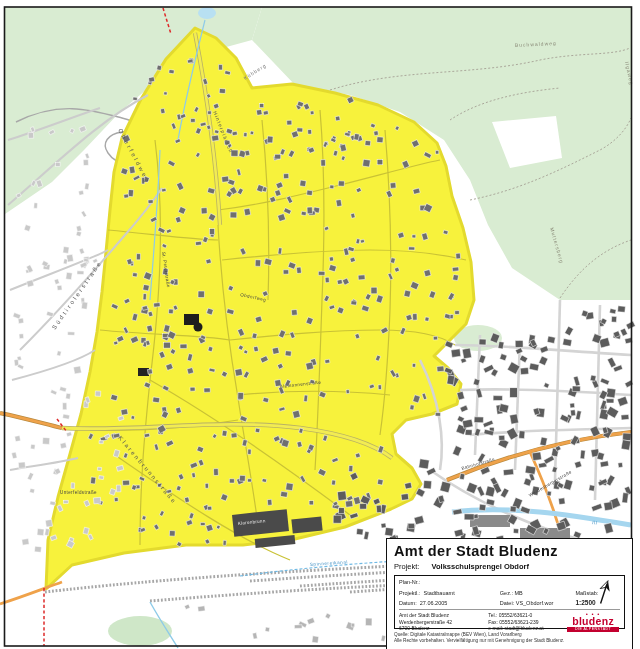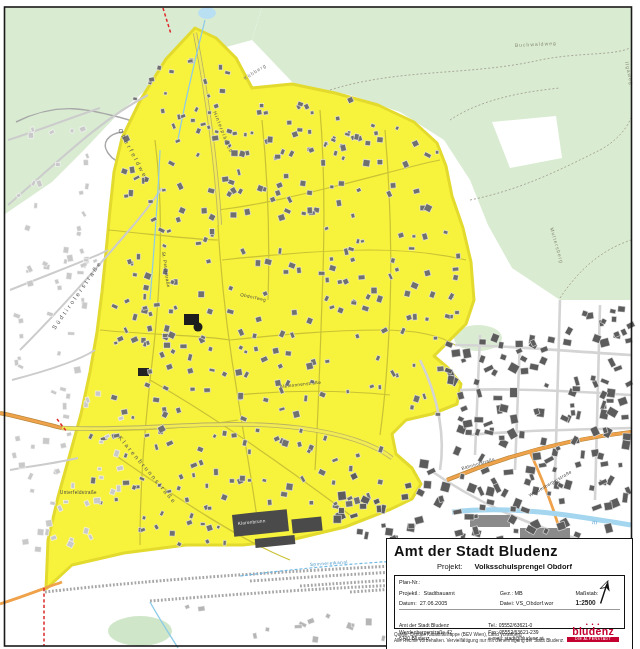--- a/index.html
+++ b/index.html
@@ -3,27 +3,27 @@
 <meta charset="utf-8">
 <style>
   html,body{margin:0;padding:0;background:#fff;}
   #stage{position:relative;width:640px;height:649px;background:#ffffff;overflow:hidden;
          font-family:"Liberation Sans", sans-serif;}
   #mapsvg{position:absolute;left:0;top:0;}
   
   .tblock{position:absolute;left:386px;top:538px;width:247px;height:121px;background:#ffffff;
           border:1.5px solid #111;box-sizing:border-box;padding:4px 7px 2px 7px;z-index:5;}
   .tb-title{font-size:14.5px;font-weight:bold;letter-spacing:.4px;color:#111;}
-  .tb-proj{margin-top:3px;font-size:7.5px;color:#111;margin-left:43px;}
+  .tb-proj{margin-top:3px;font-size:7.5px;color:#111;}
   .tb-proj b{margin-left:10px;font-size:7.5px;}
   .tb-inner{border:1px solid #111;margin-top:4px;padding:2px 4px 1px 4px;position:relative;height:54px;box-sizing:border-box;}
   .tb-row{display:flex;font-size:5.5px;color:#222;line-height:8px;}
   .tb-c1{width:104px;} .tb-c2{width:78px;} .tb-c3{width:46px;}
   .tb-c3 b{font-size:6.5px;}
-  .tb-addr{display:flex;border-top:1px solid #999;margin-top:2px;padding-top:12px;}
+  .tb-addr{display:flex;border-top:1px solid #999;margin-top:2px;padding-top:2px;}
   .tb-addr .col{font-size:5px;line-height:6.5px;color:#222;}
   .col.a{width:96px;} .col.b{width:84px;}
   .logo{position:relative;width:58px;text-align:center;}
   .logo-word{color:#c3002f;font-weight:bold;font-size:10.5px;letter-spacing:.3px;line-height:10px;}
   .logo-dots{color:#c3002f;font-size:6px;line-height:4px;letter-spacing:1px;}
   .logo-bar{margin:1px auto 0 auto;width:52px;background:#c3002f;color:#fff;font-size:3.5px;
             line-height:5px;letter-spacing:.5px;}
   .tb-foot{font-size:4.7px;color:#333;line-height:6px;margin-top:3px;}
   .narrow{position:absolute;right:10px;top:4px;}
 </style>

